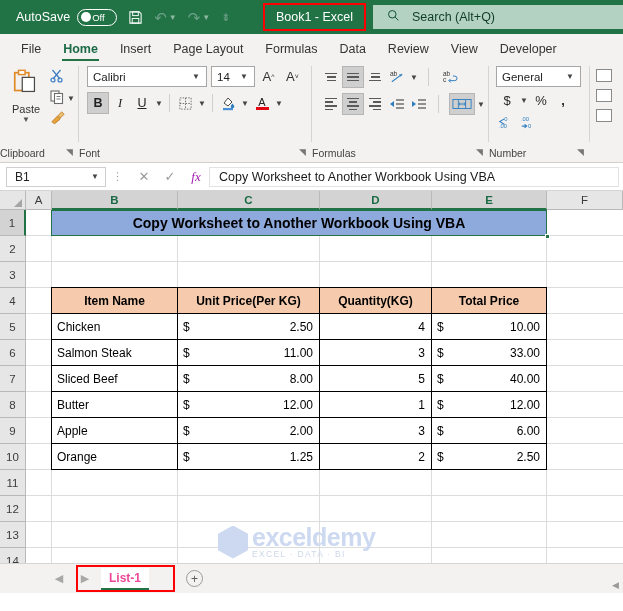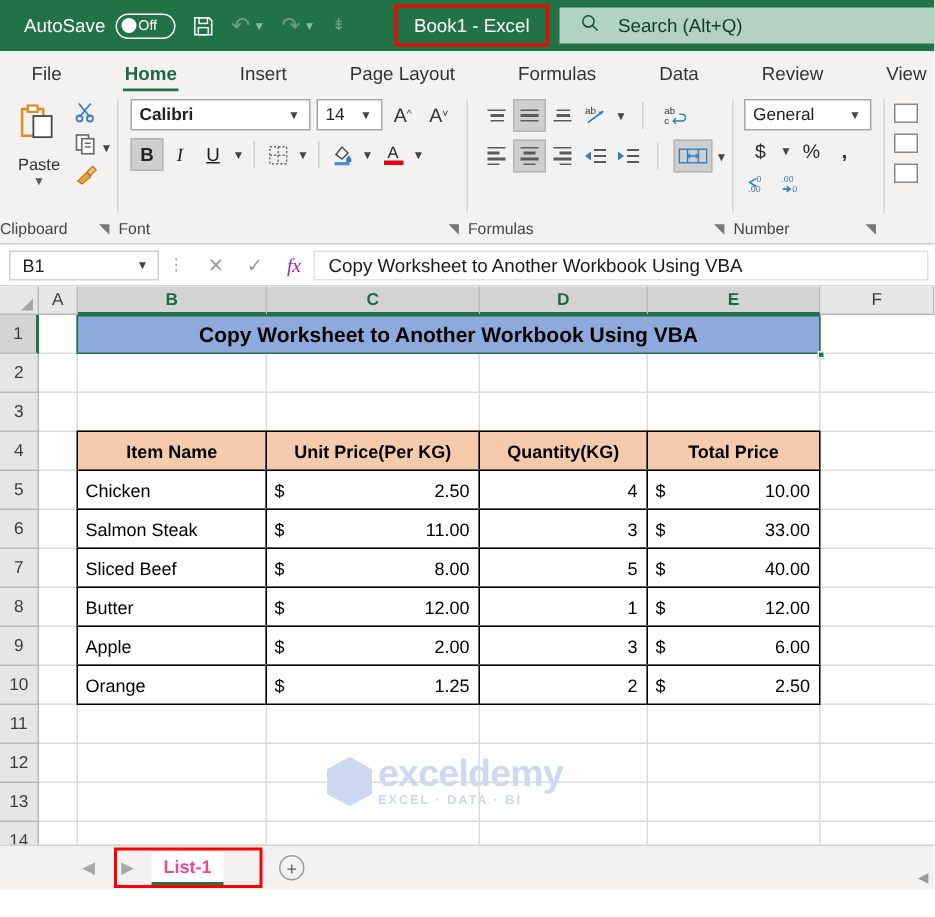--- a/index.html
+++ b/index.html
@@ -48,21 +48,21 @@
     position: absolute; left: 373px; top: 5px;
     width: 250px; height: 24px;
     background: #b4d2c2; display: flex; align-items: center;
   }
   .searchbox .mag { margin-left: 14px; color: #0d4c2f; font-size: 12px; }
   .searchbox .ph { margin-left: 12px; color: #103d28; font-size: 12.5px; }
 
   
   .tabs {
     height: 27px; background: #f3f2f1;
-    display: flex; align-items: flex-end; padding-left: 10px; gap: 20px;
+    display: flex; align-items: flex-end; padding-left: 10px;
   }
   .tab {
     font-size: 12.5px; color: #343434; padding: 0 11px 5px 11px;
     position: relative; white-space: nowrap;
   }
   .tab.active { color: #1b6a45; font-weight: bold; }
   .tab.active::after {
     content: ""; position: absolute; left: 10px; right: 10px; bottom: 0;
     height: 2.5px; background: #217346;
   }
@@ -97,21 +97,21 @@
   
   .g-font { width: 232px; }
   .fontrow1 { display: flex; align-items: center; padding-left: 8px; }
   .combo {
     height: 21px; border: 1px solid #a6a6a6; background: #fff;
     display: flex; align-items: center; font-size: 11.5px; color: #222;
     padding: 0 2px 0 5px;
   }
   .combo .cv { flex: 1; }
   .combo .cc { font-size: 8px; color: #444; margin: 0 4px; }
-  .fname { width: 120px; font-weight: bold; }
+  .fname { width: 120px; }
   .fsize { width: 44px; margin-left: 4px; }
   .growbtn { width: 21px; height: 21px; display:flex; align-items:center; justify-content:center;
     font-size: 13px; color: #333; margin-left: 3px; }
   .fontrow2 { display: flex; align-items: center; padding-left: 8px; margin-top: 5px; }
   .btn {
     width: 22px; height: 22px; display: flex; align-items: center;
     justify-content: center; font-size: 12.5px; color: #222;
   }
   .btn.on { background: #cfcfcf; border: 1px solid #b5b5b5; }
   .btn.b { font-weight: bold; }
@@ -209,28 +209,28 @@
     justify-content: center; font-weight: bold; font-size: 12px; color: #000;
   }
   .dt-cell { border: 1px solid #000; background: #fff; font-size: 12px; }
   .dt-cell .dollar { position: absolute; left: 5px; }
   .dt-cell .amt { position: absolute; right: 6px; }
   .dt-cell.txt { padding-left: 5px; }
   .dt-cell.num { justify-content: flex-end; padding-right: 6px; }
 
   
   .wm {
-    position: absolute; left: 218px; bottom: 21px; width: 180px; height: 42px;
+    position: absolute; left: 218px; bottom: 0; width: 180px; height: 42px;
     display: flex; align-items: center; pointer-events: none;
   }
   .wm .hex { width: 30px; height: 33px; background: #ccd9f0;
     clip-path: polygon(50% 0%, 100% 25%, 100% 75%, 50% 100%, 0% 75%, 0% 25%); }
   .wm .txts { margin-left: 4px; }
   .wm .w1 { font-size: 25px; color: #ccd9f0; font-weight: bold; letter-spacing: -0.5px; line-height: 24px; }
-  .wm .w2 { font-size: 8.5px; color: #cdd8ea; letter-spacing: 1.3px; font-weight: bold; }
+  .wm .w2 { font-size: 8.5px; color: #cdd8ea; letter-spacing: 1.3px; font-weight: normal; }
 
   
   .sheetbar {
     height: 30px; background: #f3f2f1; display: flex; align-items: center;
     border-top: 1px solid #d4d4d4; position: relative;
   }
   .navarr { width: 26px; text-align: center; color: #a8a8a8; font-size: 11px; }
   .tabbox {
     position: absolute; left: 76px; top: 1px; width: 99px; height: 27px;
     border: 2.5px solid #ff0000;

